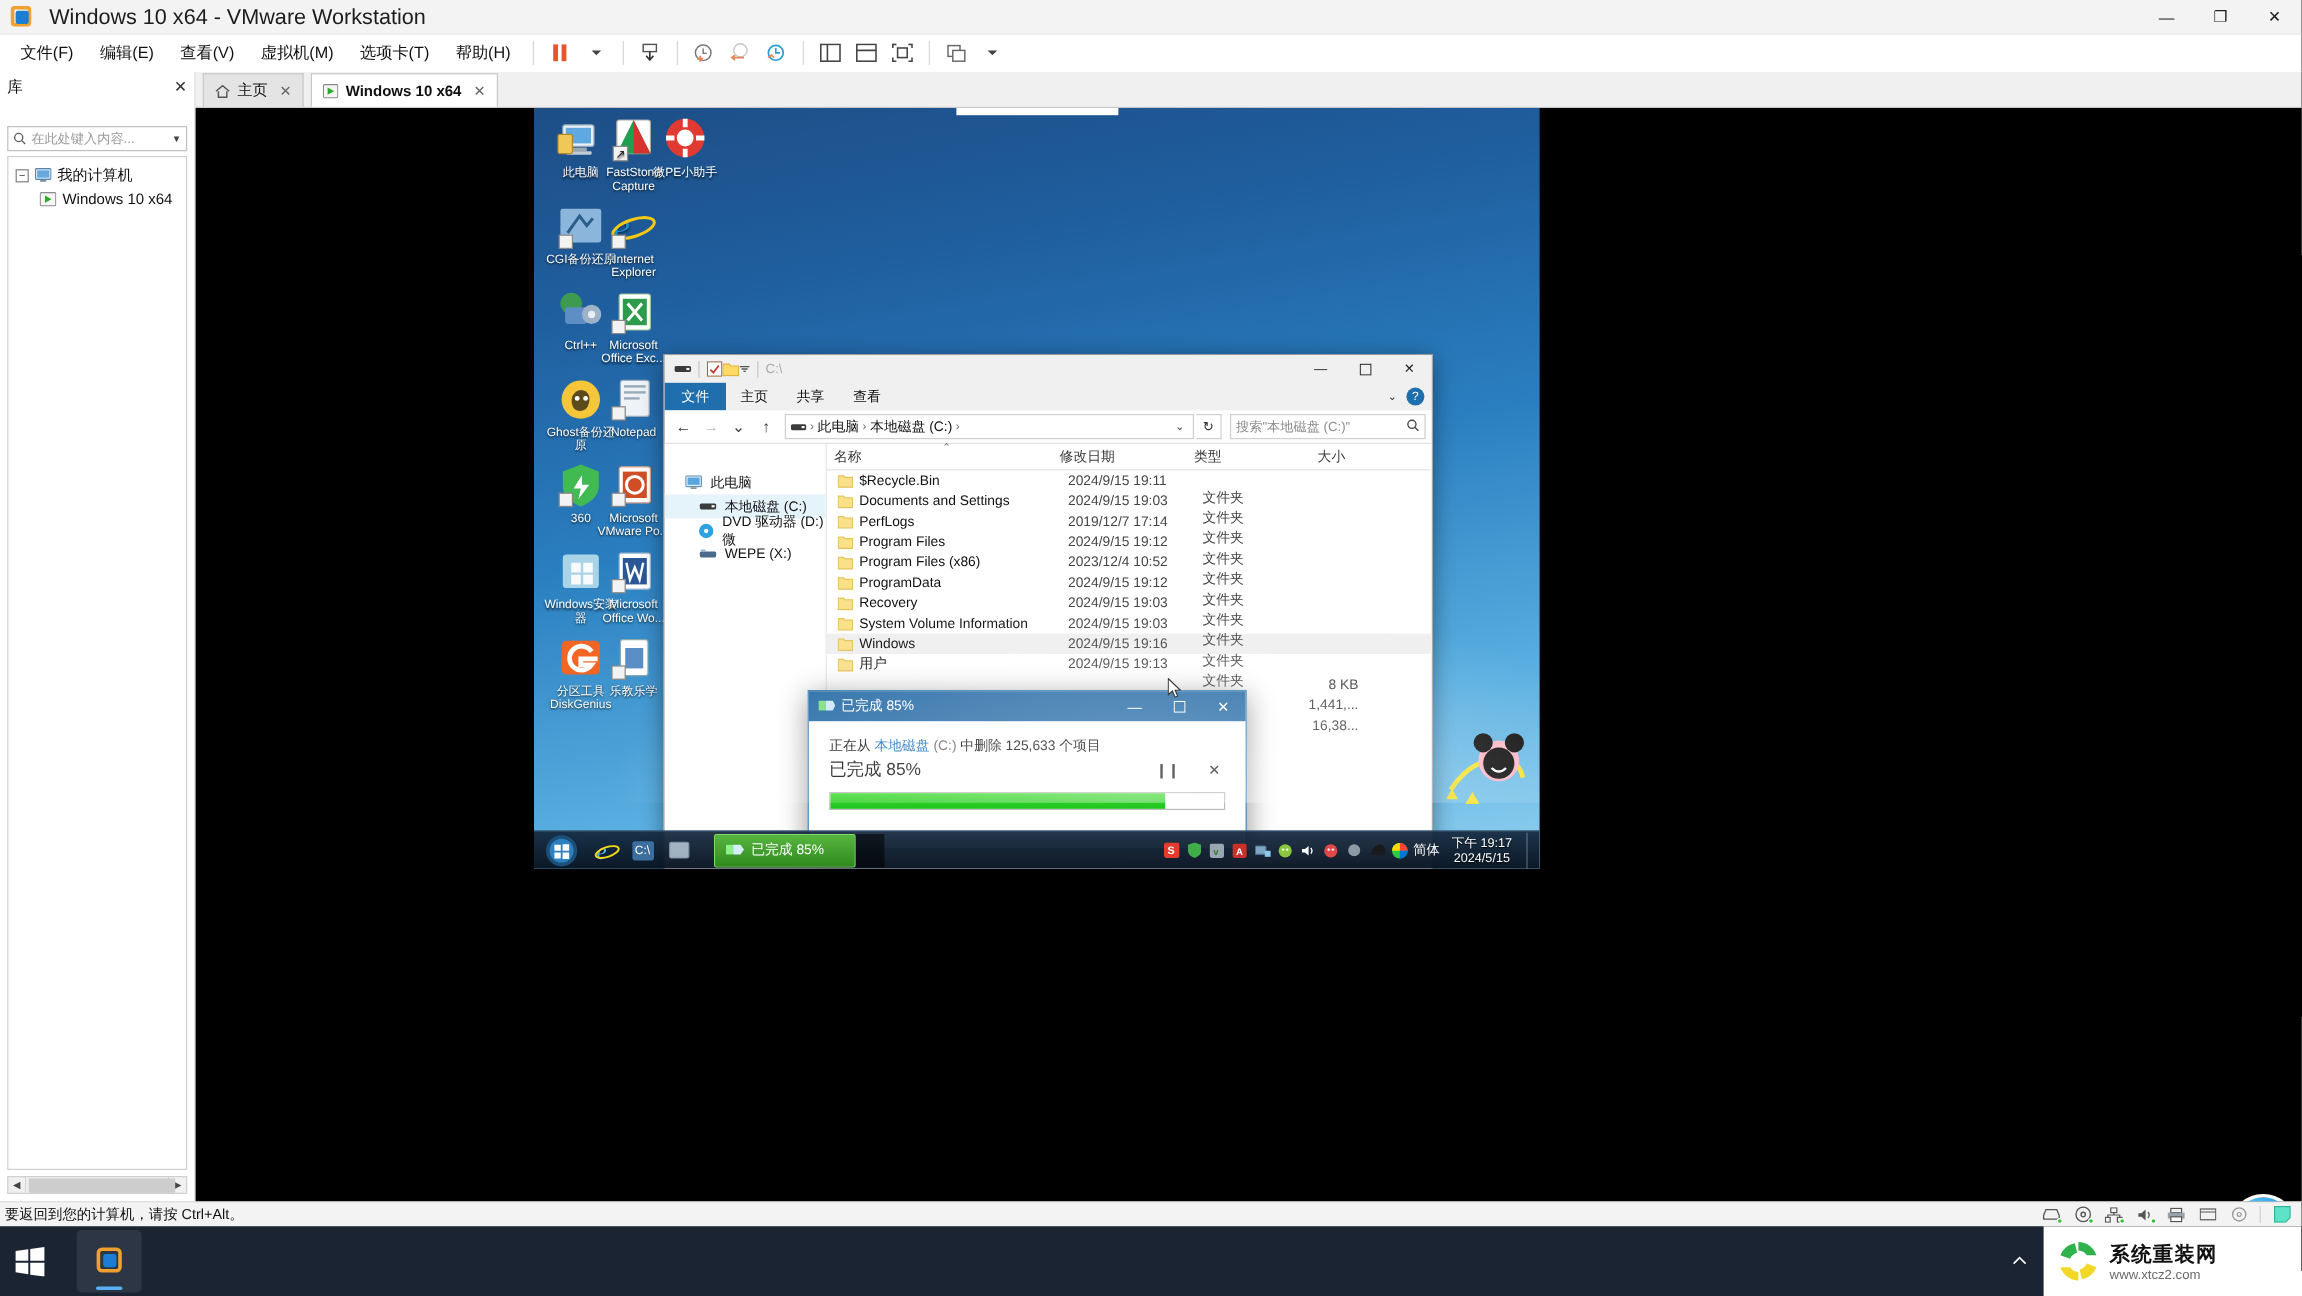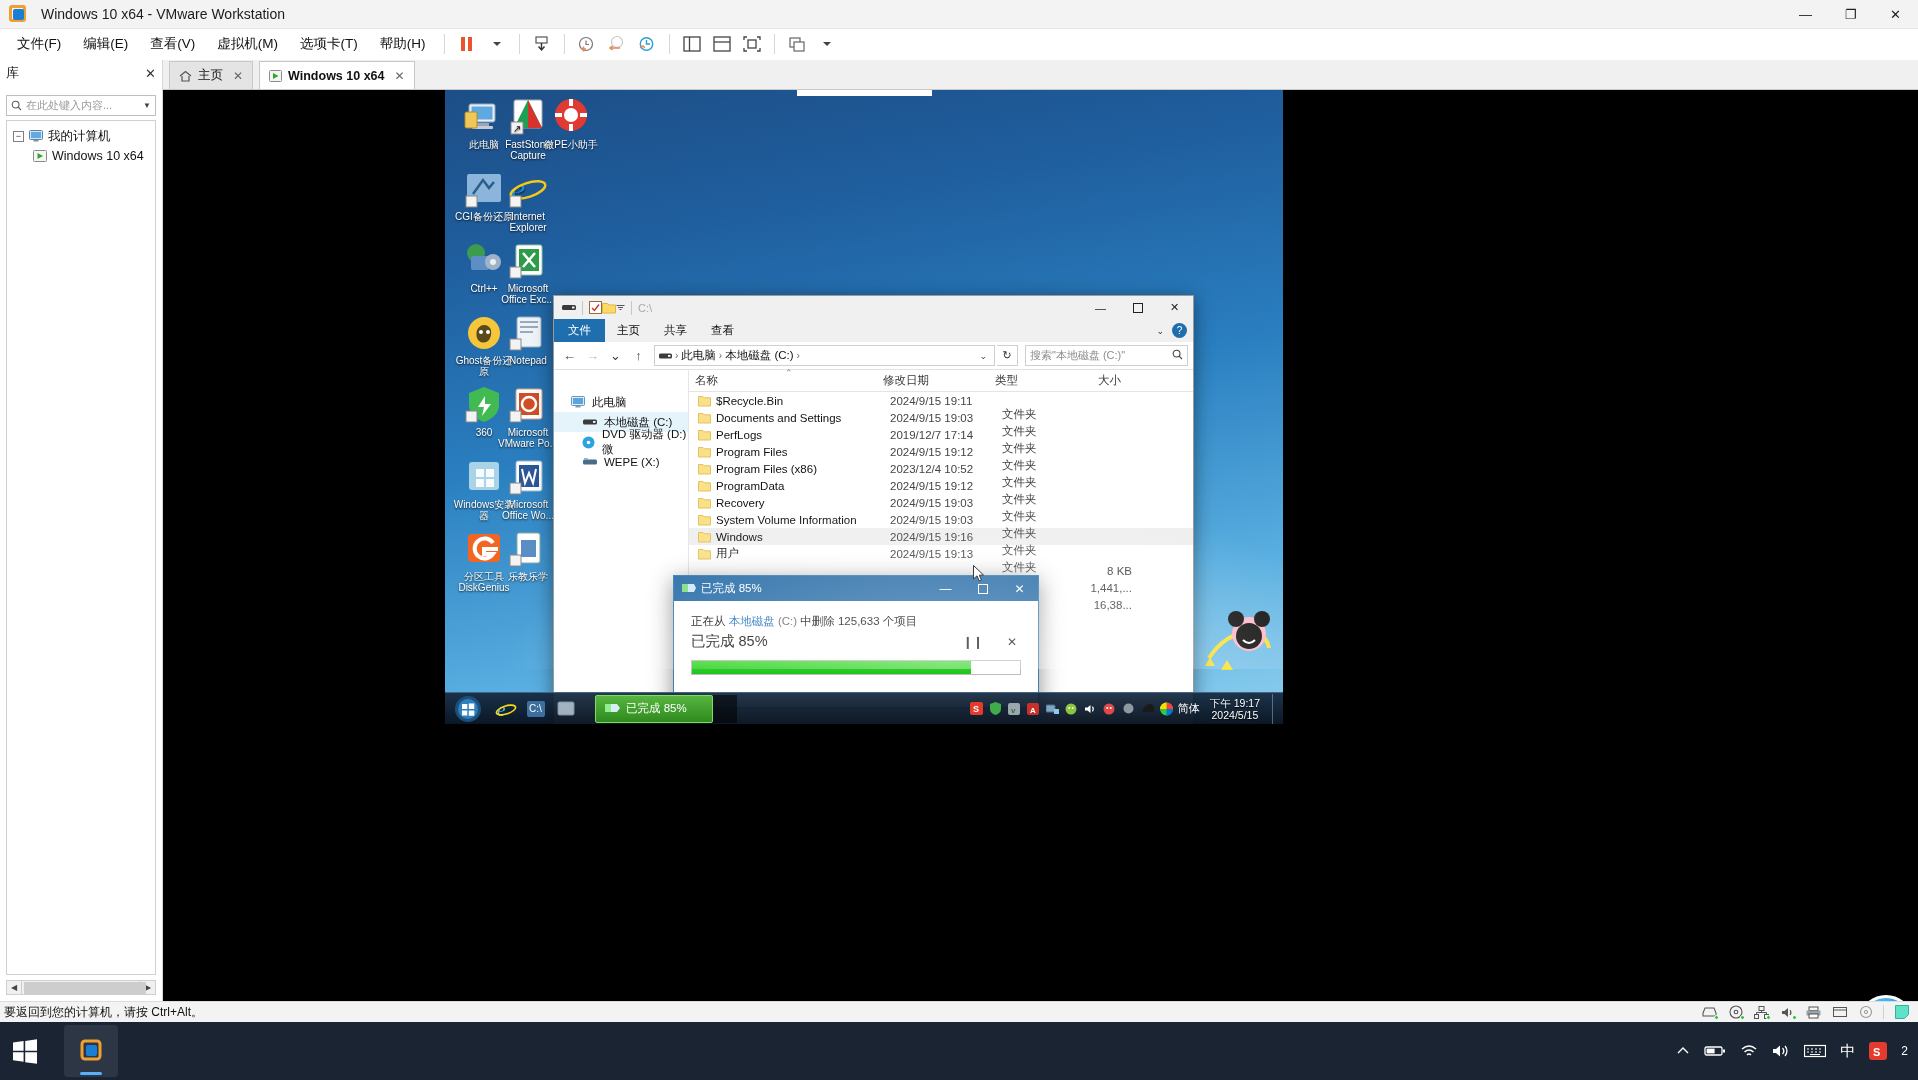--- a/index.html
+++ b/index.html
@@ -19,21 +19,21 @@
   
   #vm-titlebar {
     height: 29px; background: #f3f3f3; display: flex; align-items: center;
     border-bottom: 1px solid #e6e6e6; flex: none;
   }
   #vm-logo { width: 26px; height: 22px; margin-left: 5px; position: relative; }
   #vm-logo .sq-o { position: absolute; left: 4px; top: 2px; width: 17px; height: 17px;
     border: 3px solid #f0a030; border-radius: 3px; }
   #vm-logo .sq-i { position: absolute; left: 8px; top: 6px; width: 11px; height: 11px;
     background: #1a7fd4; border-radius: 2px; }
-  #vm-title-text { font-size: 14px; color: #1c1c1c; margin-left: 10px; }
+  #vm-title-text { font-size: 18px; color: #1c1c1c; margin-left: 10px; }
   #vm-winbtns { margin-left: auto; display: flex; height: 29px; }
   .winbtn { width: 45px; height: 29px; display: flex; align-items: center;
     justify-content: center; font-size: 13px; color: #202020; }
 
   
   #vm-menubar {
     height: 31px; background: #fff; display: flex; align-items: center;
     padding-left: 6px; flex: none; border-bottom: 1px solid #fff;
   }
   .menu-item { font-size: 13.5px; color: #111; padding: 4px 11px; cursor: default; }
@@ -47,21 +47,21 @@
 
   
   #vm-sidebar {
     width: 163px; background: #fff; border-right: 1px solid #d6d6d6;
     display: flex; flex-direction: column; flex: none;
   }
   #lib-header { height: 26px; display: flex; align-items: center;
     padding: 0 6px; font-size: 13px; color: #111; }
   #lib-close { margin-left: auto; font-size: 13px; color: #333; }
   #lib-search {
-    margin: 9px 6px 4px 6px; height: 21px; border: 1px solid #bfbfbf;
+    margin: 19px 6px 4px 6px; height: 21px; border: 1px solid #bfbfbf;
     display: flex; align-items: center; padding: 0 4px; background: #fff;
   }
   #lib-search .ph { font-size: 11px; color: #9a9a9a; margin-left: 4px; }
   #lib-search .caret { margin-left: auto; font-size: 8px; color: #444; }
   #lib-tree { flex: 1; border: 1px solid #d0d0d0; margin: 0 6px; background: #fff;
     padding-top: 5px; font-size: 12.5px; color: #111; overflow: hidden; }
   .tree-row { display: flex; align-items: center; height: 20px; padding-left: 6px; }
   .tree-row.child { padding-left: 26px; }
   .tree-exp { width: 11px; height: 11px; border: 1px solid #808080; font-size: 9px;
     line-height: 9px; text-align: center; margin-right: 5px; color: #333; background:#fff; }
@@ -1143,13 +1143,25 @@
     <span class="httray" style="font-size:15px">中</span>
     <span class="httray">
         <svg width="18" height="18" viewBox="0 0 18 18">
           <rect width="18" height="18" rx="3" fill="#e43b2c"></rect>
           <text x="4" y="13.5" font-size="11" fill="#fff" font-weight="bold">S</text>
         </svg>
       </span>
     <span id="ht-clock">2</span>
   </div>
 
+  <div id="watermark">
+    <svg width="38" height="38" viewBox="0 0 38 38">
+      <path d="M19 3 a16 16 0 0 1 15 11 l-8 0 a9 9 0 0 0 -7 -4Z" fill="#2fb24c"></path>
+      <path d="M19 35 a16 16 0 0 1 -15 -11 l8 0 a9 9 0 0 0 7 4Z" fill="#f2d829"></path>
+      <path d="M4 14 a16 16 0 0 1 12 -10 l2 8 a9 9 0 0 0 -6 5Z" fill="#2fb24c"></path>
+      <path d="M34 24 a16 16 0 0 1 -12 10 l-2 -8 a9 9 0 0 0 6 -5Z" fill="#f2d829"></path>
+    </svg>
+    <span id="wm-text">
+      <span id="wm-main">系统重装网</span>
+      <span id="wm-sub">www.xtcz2.com</span>
+    </span>
+  </div>
 </div>
 
 </body></html>

